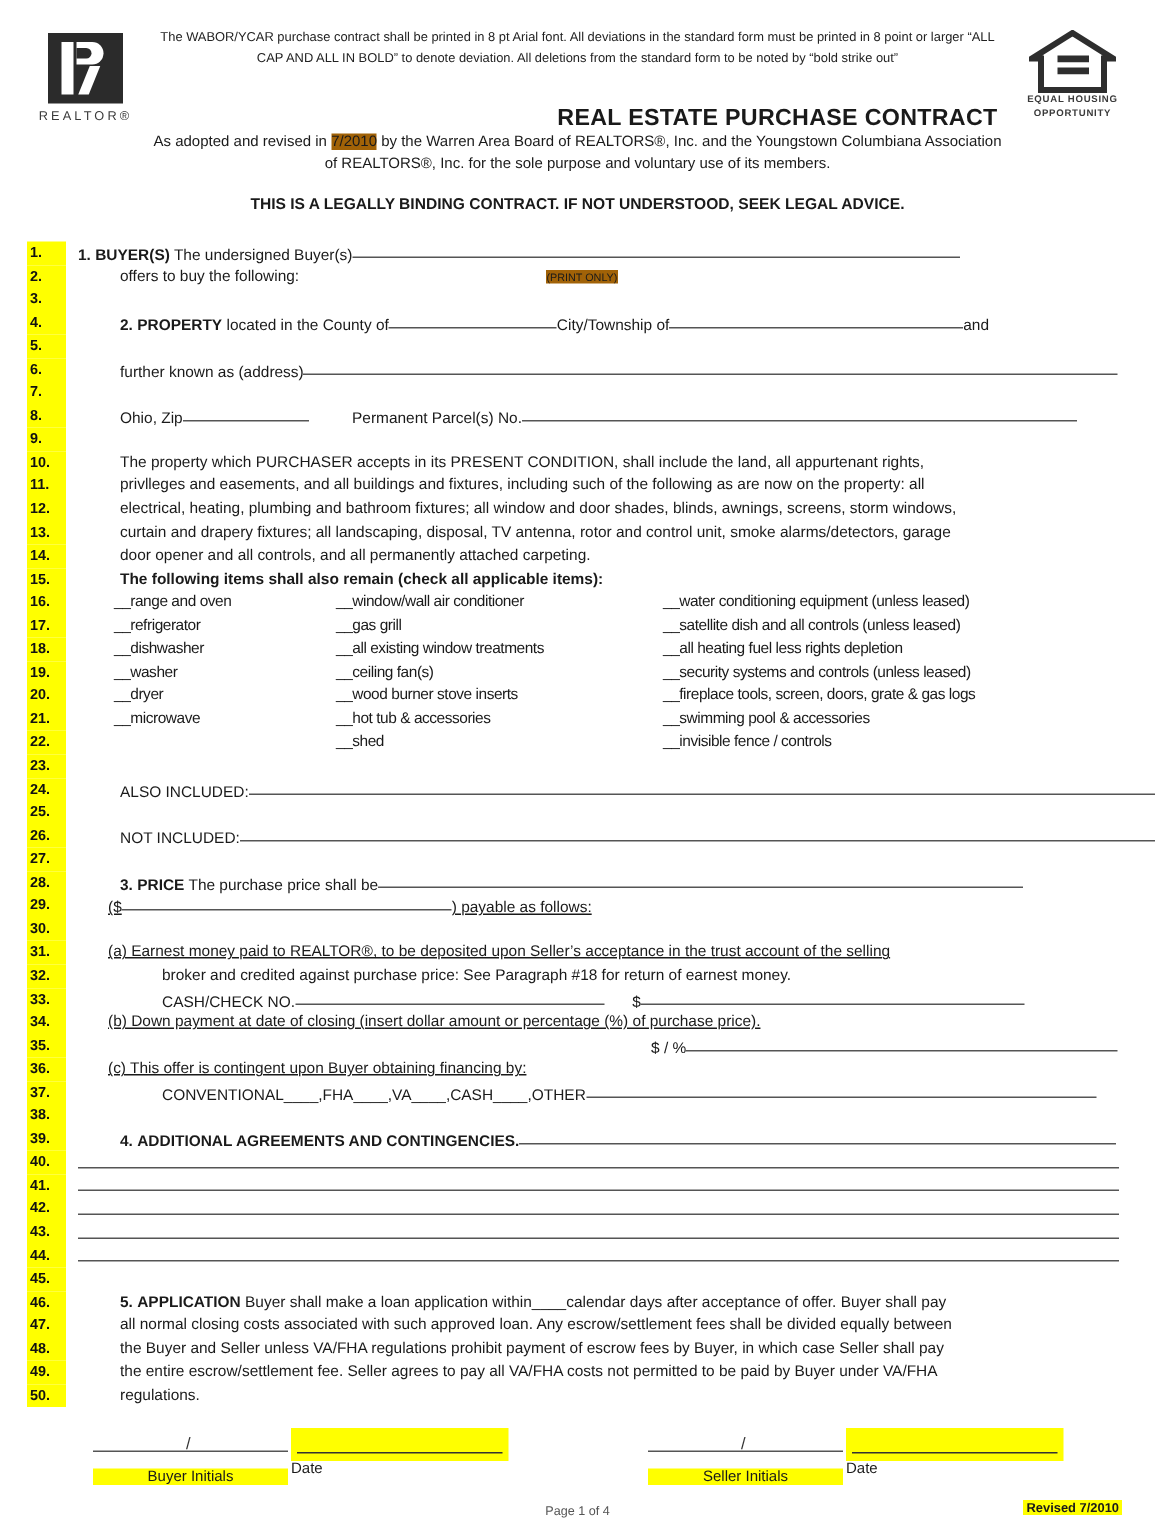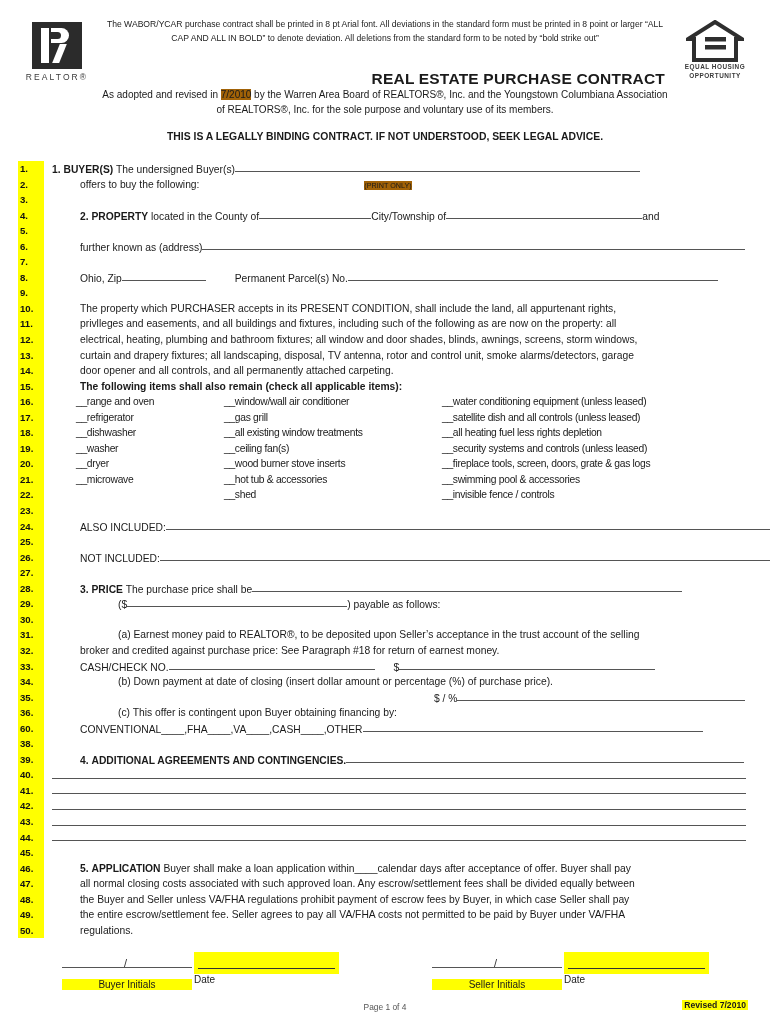--- a/index.html
+++ b/index.html
@@ -151,22 +151,22 @@
     width: 770px;
   }
   .row {
     position: relative;
     height: 15.55px;
     line-height: 15.55px;
     font-size: 10.3px;
     white-space: nowrap;
   }
   .row.indent  { padding-left: 80px; }
-  .row.indent2 { padding-left: 118px; }
-  .row.indent3 { padding-left: 80px; }
+  .row.indent2 { padding-left: 72px; text-decoration: underline; }
+  .row.indent3 { padding-left: 108px; }
   .b { font-weight: bold; }
   .hl { background: #a16207; }
   .small { font-size: 7.2px; }
 
   
   .fill {
     display: inline-block;
     border-bottom: 1px solid #555;
     height: 10px;
     vertical-align: baseline;
@@ -323,21 +323,21 @@
       <div class="lnum">27.</div>
       <div class="lnum">28.</div>
       <div class="lnum">29.</div>
       <div class="lnum">30.</div>
       <div class="lnum">31.</div>
       <div class="lnum">32.</div>
       <div class="lnum">33.</div>
       <div class="lnum">34.</div>
       <div class="lnum">35.</div>
       <div class="lnum">36.</div>
-      <div class="lnum">60.</div>
+      <div class="lnum">37.</div>
       <div class="lnum">38.</div>
       <div class="lnum">39.</div>
       <div class="lnum">40.</div>
       <div class="lnum">41.</div>
       <div class="lnum">42.</div>
       <div class="lnum">43.</div>
       <div class="lnum">44.</div>
       <div class="lnum">45.</div>
       <div class="lnum">46.</div>
       <div class="lnum">47.</div>

